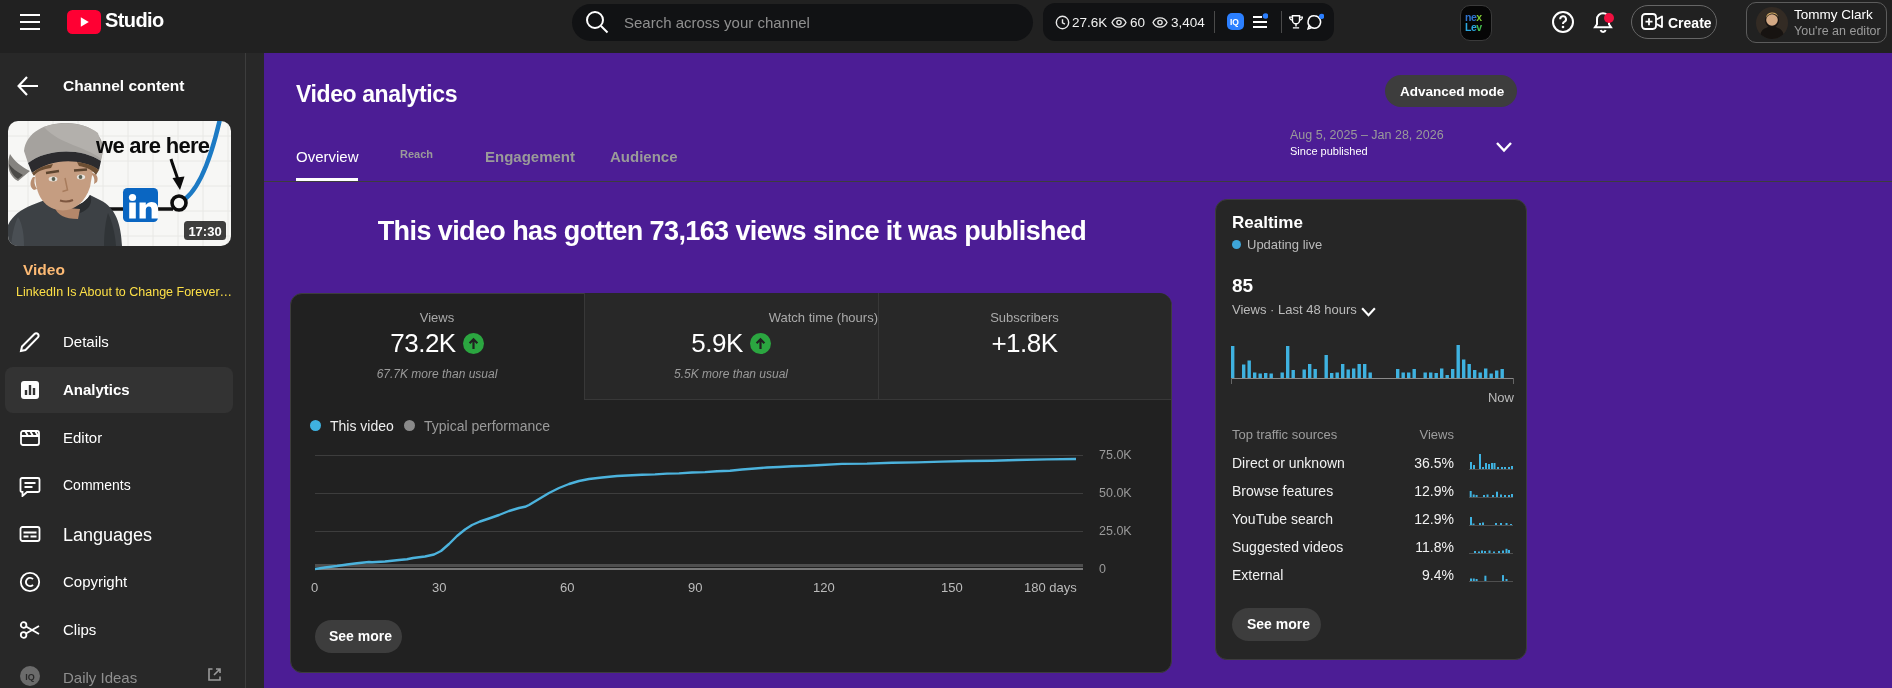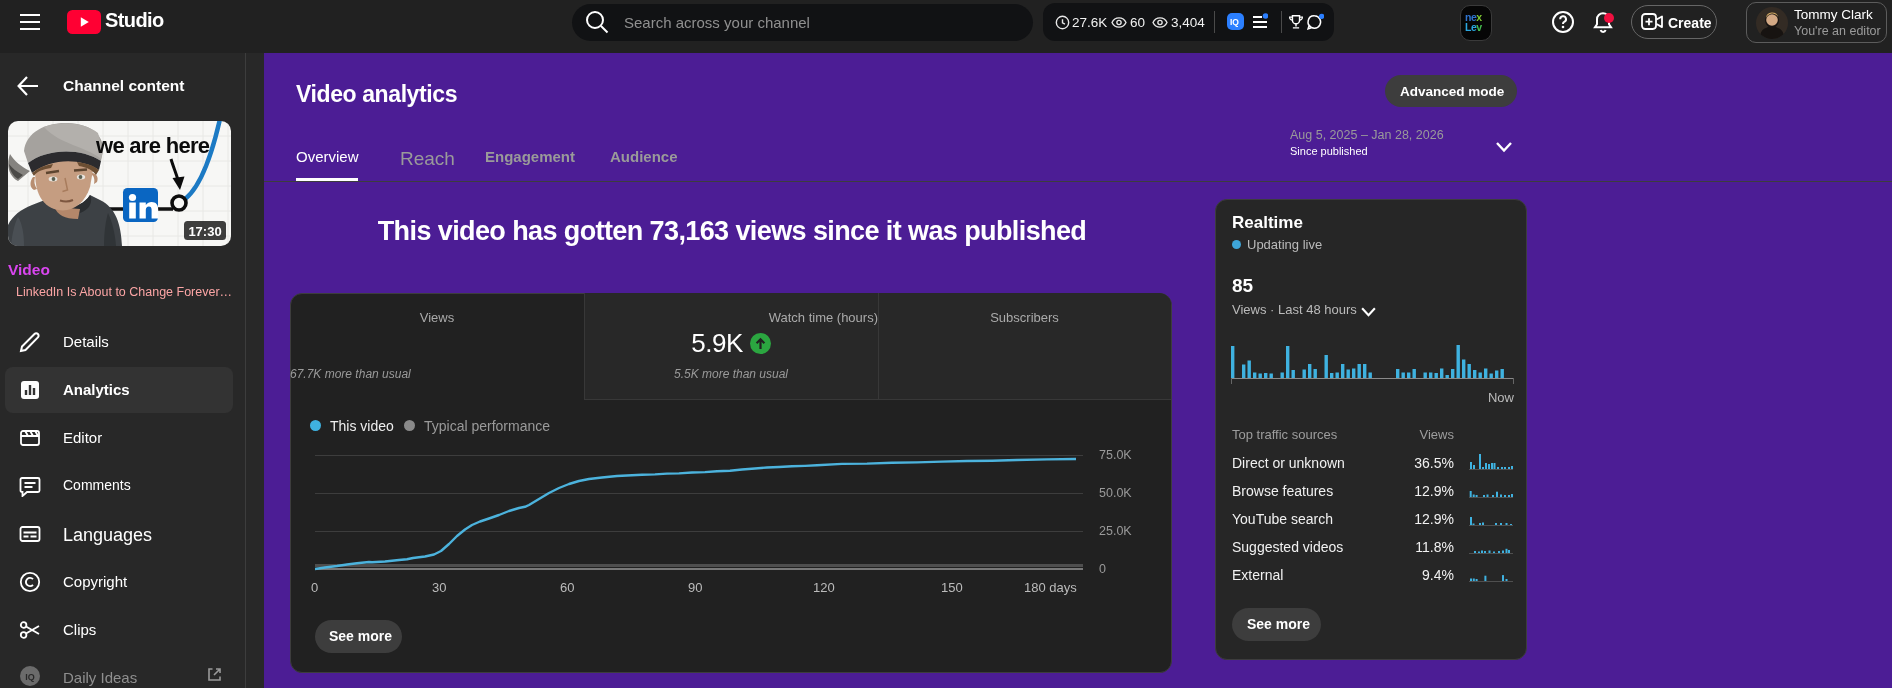--- a/index.html
+++ b/index.html
@@ -166,22 +166,22 @@
     <circle cx="124.5" cy="76.5" r="3.6" fill="#fff"></circle>
     <rect x="121.2" y="81.5" width="6.6" height="16" fill="#fff"></rect>
     <path d="M131.5 81.5 h6.3 v2.5 c1.4-1.9 3.5-2.9 5.8-2.9 c4.3 0 6.6 2.7 6.6 7.4 V97.5 h-6.6 v-8.8 c0-2.1-0.8-3.3-2.7-3.3 c-1.9 0-3.1 1.3-3.1 3.5 V97.5 h-6.3 Z" fill="#fff"></path>
 
     <circle cx="171" cy="82" r="7" fill="#f7f7f5" stroke="#0c0c0c" stroke-width="3.6"></circle>
 
     <rect x="176" y="100" width="42" height="19" rx="3.5" fill="rgba(15,15,15,0.8)"></rect>
     <text x="197" y="114.5" font-family="Liberation Sans, sans-serif" font-size="13" font-weight="bold" fill="#fff" text-anchor="middle">17:30</text>
   </svg>
 
-  <div class="abs" style="left:8px;top:208px;color:#d946ef;font-size:15.5px;font-weight:bold">Video</div>
-  <div class="abs" style="left:16px;top:232px;color:#fca5a5;font-size:12.5px">LinkedIn Is About to Change Forever…</div>
+  <div class="abs" style="left:23px;top:208px;color:#fdba74;font-size:15.5px;font-weight:bold">Video</div>
+  <div class="abs" style="left:16px;top:232px;color:#fde047;font-size:12.5px">LinkedIn Is About to Change Forever…</div>
 
   <div class="abs" style="left:5px;top:314px;width:228px;height:46px;border-radius:8px;background:#333333"></div>
 
   <svg class="abs" style="left:19px;top:278px" width="22" height="22" viewBox="0 0 22 22">
     <path d="M3 15.5 L15.5 3 a2.4 2.4 0 0 1 3.4 3.4 L6.5 19 L2 20 Z" fill="none" stroke="#fff" stroke-width="2"></path>
   </svg>
   <div class="abs" style="left:63px;top:280px;color:#fff;font-size:15px">Details</div>
 
   <svg class="abs" style="left:19px;top:326px" width="22" height="22" viewBox="0 0 22 22">
     <rect x="2" y="2" width="18" height="18" rx="3" fill="#fff"></rect>
@@ -231,49 +231,59 @@
     <path d="M5.5 2 H2 v11 h11 V9.5 M9 2 h4 v4 M13 2 L7 8" fill="none" stroke="#9a9a9a" stroke-width="1.6"></path>
   </svg>
 </div>
 
 <div id="main">
   <div class="abs" style="left:32px;top:28px;color:#fff;font-size:23px;font-weight:bold;letter-spacing:-0.4px">Video analytics</div>
 
   <div class="abs" style="left:0;top:128px;width:1645px;height:1px;background:#3d3d3d"></div>
   <div class="abs" style="left:32px;top:95px;color:#fff;font-size:15px;font-weight:normal">Overview</div>
   <div class="abs" style="left:32px;top:125px;width:62px;height:3px;background:#fff"></div>
-  <div class="abs" style="left:136px;top:95px;color:#9a9a9a;font-size:19px;font-weight:normal">Reach</div>
+  <div class="abs" style="left:136px;top:95px;color:#9a9a9a;font-size:11px;font-weight:bold">Reach</div>
   <div class="abs" style="left:221px;top:95px;color:#9a9a9a;font-size:15px;font-weight:bold">Engagement</div>
   <div class="abs" style="left:346px;top:95px;color:#9a9a9a;font-size:15px;font-weight:bold">Audience</div>
 
   <div class="abs" style="left:1121px;top:22px;width:132px;height:32px;border-radius:16px;background:#3d3d3d"></div>
   <div class="abs" style="left:1136px;top:31px;color:#fff;font-size:13.5px;font-weight:bold">Advanced mode</div>
 
   <div class="abs" style="left:1026px;top:75px;color:#9a9a9a;font-size:12.5px">Aug 5, 2025 – Jan 28, 2026</div>
   <div class="abs" style="left:1026px;top:92px;color:#fff;font-size:11px">Since published</div>
   <svg class="abs" style="left:1230px;top:86px" width="20" height="16" viewBox="0 0 20 16">
     <path d="M3 4 L10 11.5 L17 4" fill="none" stroke="#fff" stroke-width="2.4"></path>
   </svg>
 
   <div class="abs" style="left:0px;top:163px;width:936px;text-align:center;color:#fff;font-size:27px;font-weight:bold;letter-spacing:-0.6px">This video has gotten 73,163 views since it was published</div>
 
   <div id="statcard" class="abs" style="left:26px;top:240px;width:882px;height:380px;border:1px solid #3d3d3d;border-radius:12px;background:#212121"></div>
   <div class="abs" style="left:320px;top:240px;width:294px;height:107px;background:#282828;border-left:1px solid #383838;border-bottom:1px solid #383838"></div>
   <div class="abs" style="left:614px;top:240px;width:293px;height:107px;background:#282828;border-left:1px solid #383838;border-bottom:1px solid #383838;border-radius:0 12px 0 0"></div>
   <div class="abs" style="left:26px;top:257px;width:294px;text-align:center;color:#aaa;font-size:13px">Views</div>
   <div class="abs" style="left:320px;top:257px;width:294px;text-align:right;color:#aaa;font-size:13px">Watch time (hours)</div>
   <div class="abs" style="left:614px;top:257px;width:293px;text-align:center;color:#aaa;font-size:13px">Subscribers</div>
+  <div class="abs" style="left:26px;top:276px;width:294px;height:28px;display:flex;justify-content:center;align-items:center;gap:7px">
+      <span style="color:#fff;font-size:26px;letter-spacing:-0.5px">73.2K</span>
+      <svg width="21" height="21" viewBox="0 0 21 21">
+        <circle cx="10.5" cy="10.5" r="10.5" fill="#2ba640"></circle>
+        <path d="M10.5 16 V6.5 M6.6 10.2 l3.9 -3.9 l3.9 3.9" fill="none" stroke="#212121" stroke-width="2.2"></path>
+      </svg>
+    </div>
   <div class="abs" style="left:320px;top:276px;width:294px;height:28px;display:flex;justify-content:center;align-items:center;gap:7px">
       <span style="color:#fff;font-size:26px;letter-spacing:-0.5px">5.9K</span>
       <svg width="21" height="21" viewBox="0 0 21 21">
         <circle cx="10.5" cy="10.5" r="10.5" fill="#2ba640"></circle>
         <path d="M10.5 16 V6.5 M6.6 10.2 l3.9 -3.9 l3.9 3.9" fill="none" stroke="#212121" stroke-width="2.2"></path>
       </svg>
     </div>
-  <div class="abs" style="left:26px;top:314px;width:294px;text-align:left;color:#9a9a9a;font-size:12px;font-style:italic">67.7K more than usual</div>
+  <div class="abs" style="left:614px;top:276px;width:293px;height:28px;display:flex;justify-content:center;align-items:center">
+      <span style="color:#fff;font-size:26px;letter-spacing:-0.5px">+1.8K</span>
+    </div>
+  <div class="abs" style="left:26px;top:314px;width:294px;text-align:center;color:#9a9a9a;font-size:12px;font-style:italic">67.7K more than usual</div>
   <div class="abs" style="left:320px;top:314px;width:294px;text-align:center;color:#9a9a9a;font-size:12px;font-style:italic">5.5K more than usual</div>
 
   <div class="abs" style="left:46px;top:367px;width:11px;height:11px;border-radius:50%;background:#3fb2e0"></div>
   <div class="abs" style="left:66px;top:365px;color:#eee;font-size:14px">This video</div>
   <div class="abs" style="left:140px;top:367px;width:11px;height:11px;border-radius:50%;background:#8a8a8a"></div>
   <div class="abs" style="left:160px;top:365px;color:#9a9a9a;font-size:14px">Typical performance</div>
 
   <svg class="abs" style="left:51px;top:395px" width="775" height="130" viewBox="0 0 775 130">
     <g stroke="#3d3d3d" stroke-width="1">
       <path d="M0 7.5 H768 M0 45.5 H768 M0 83.5 H768"></path>

